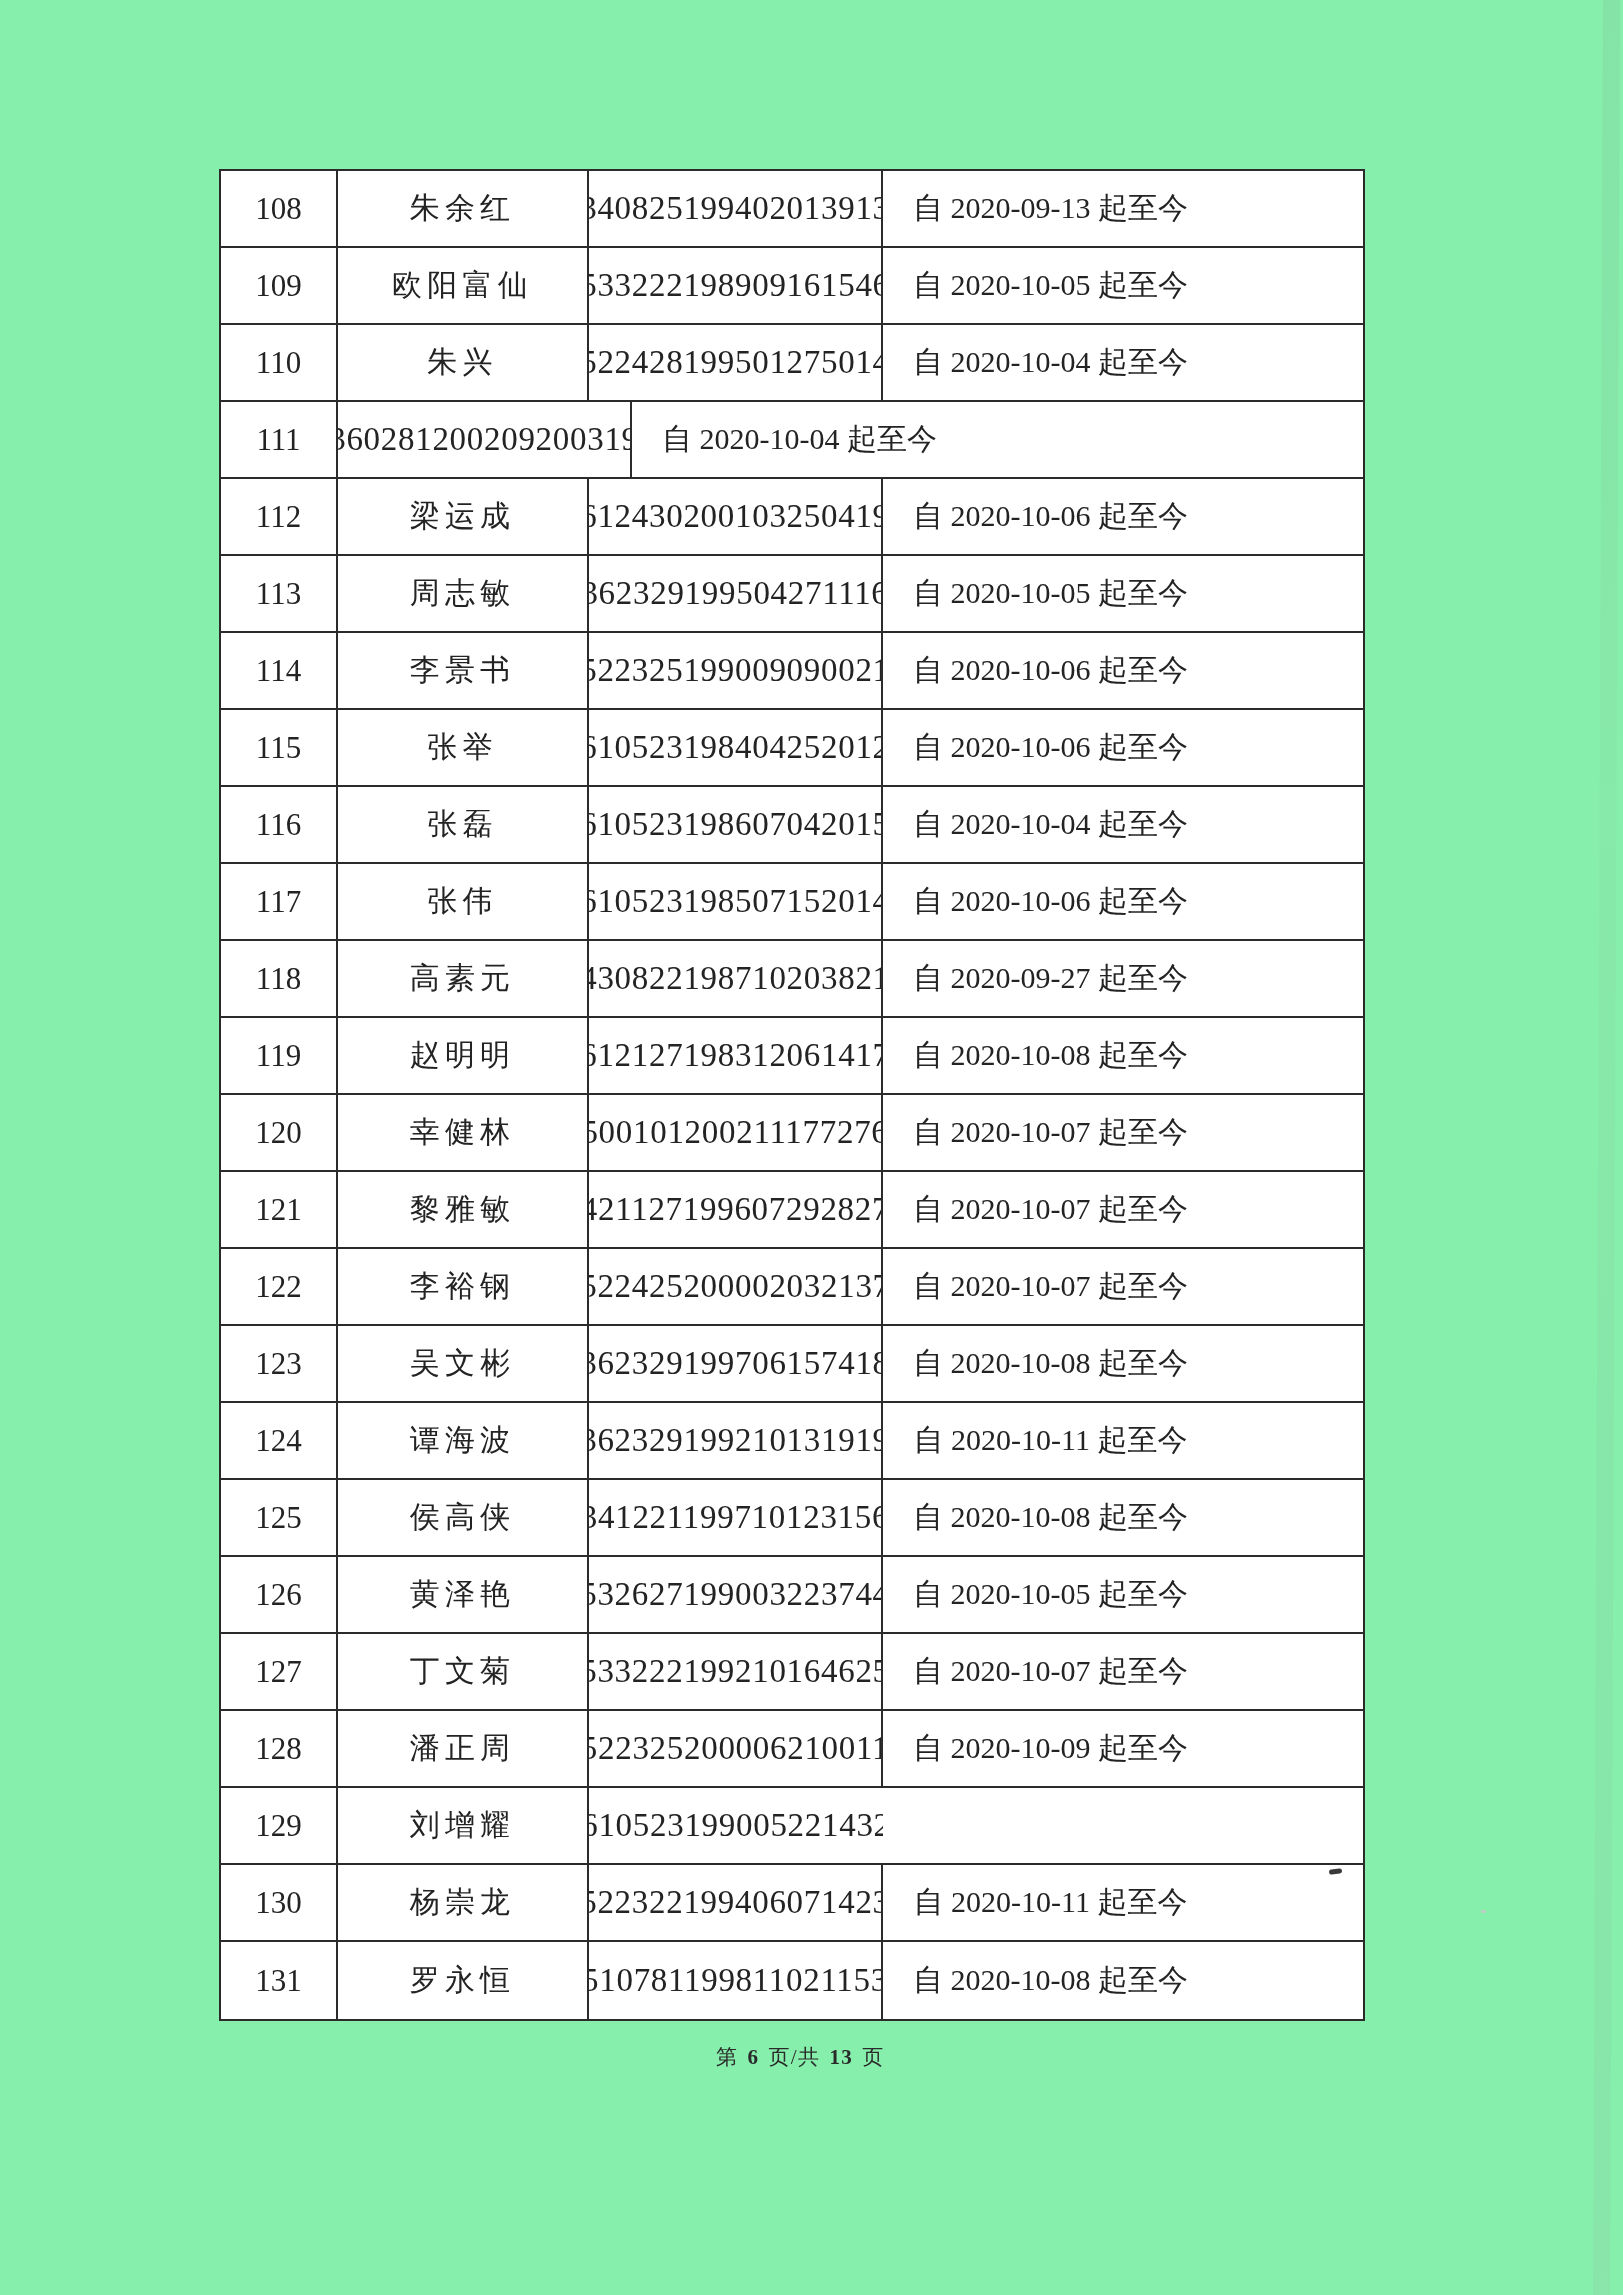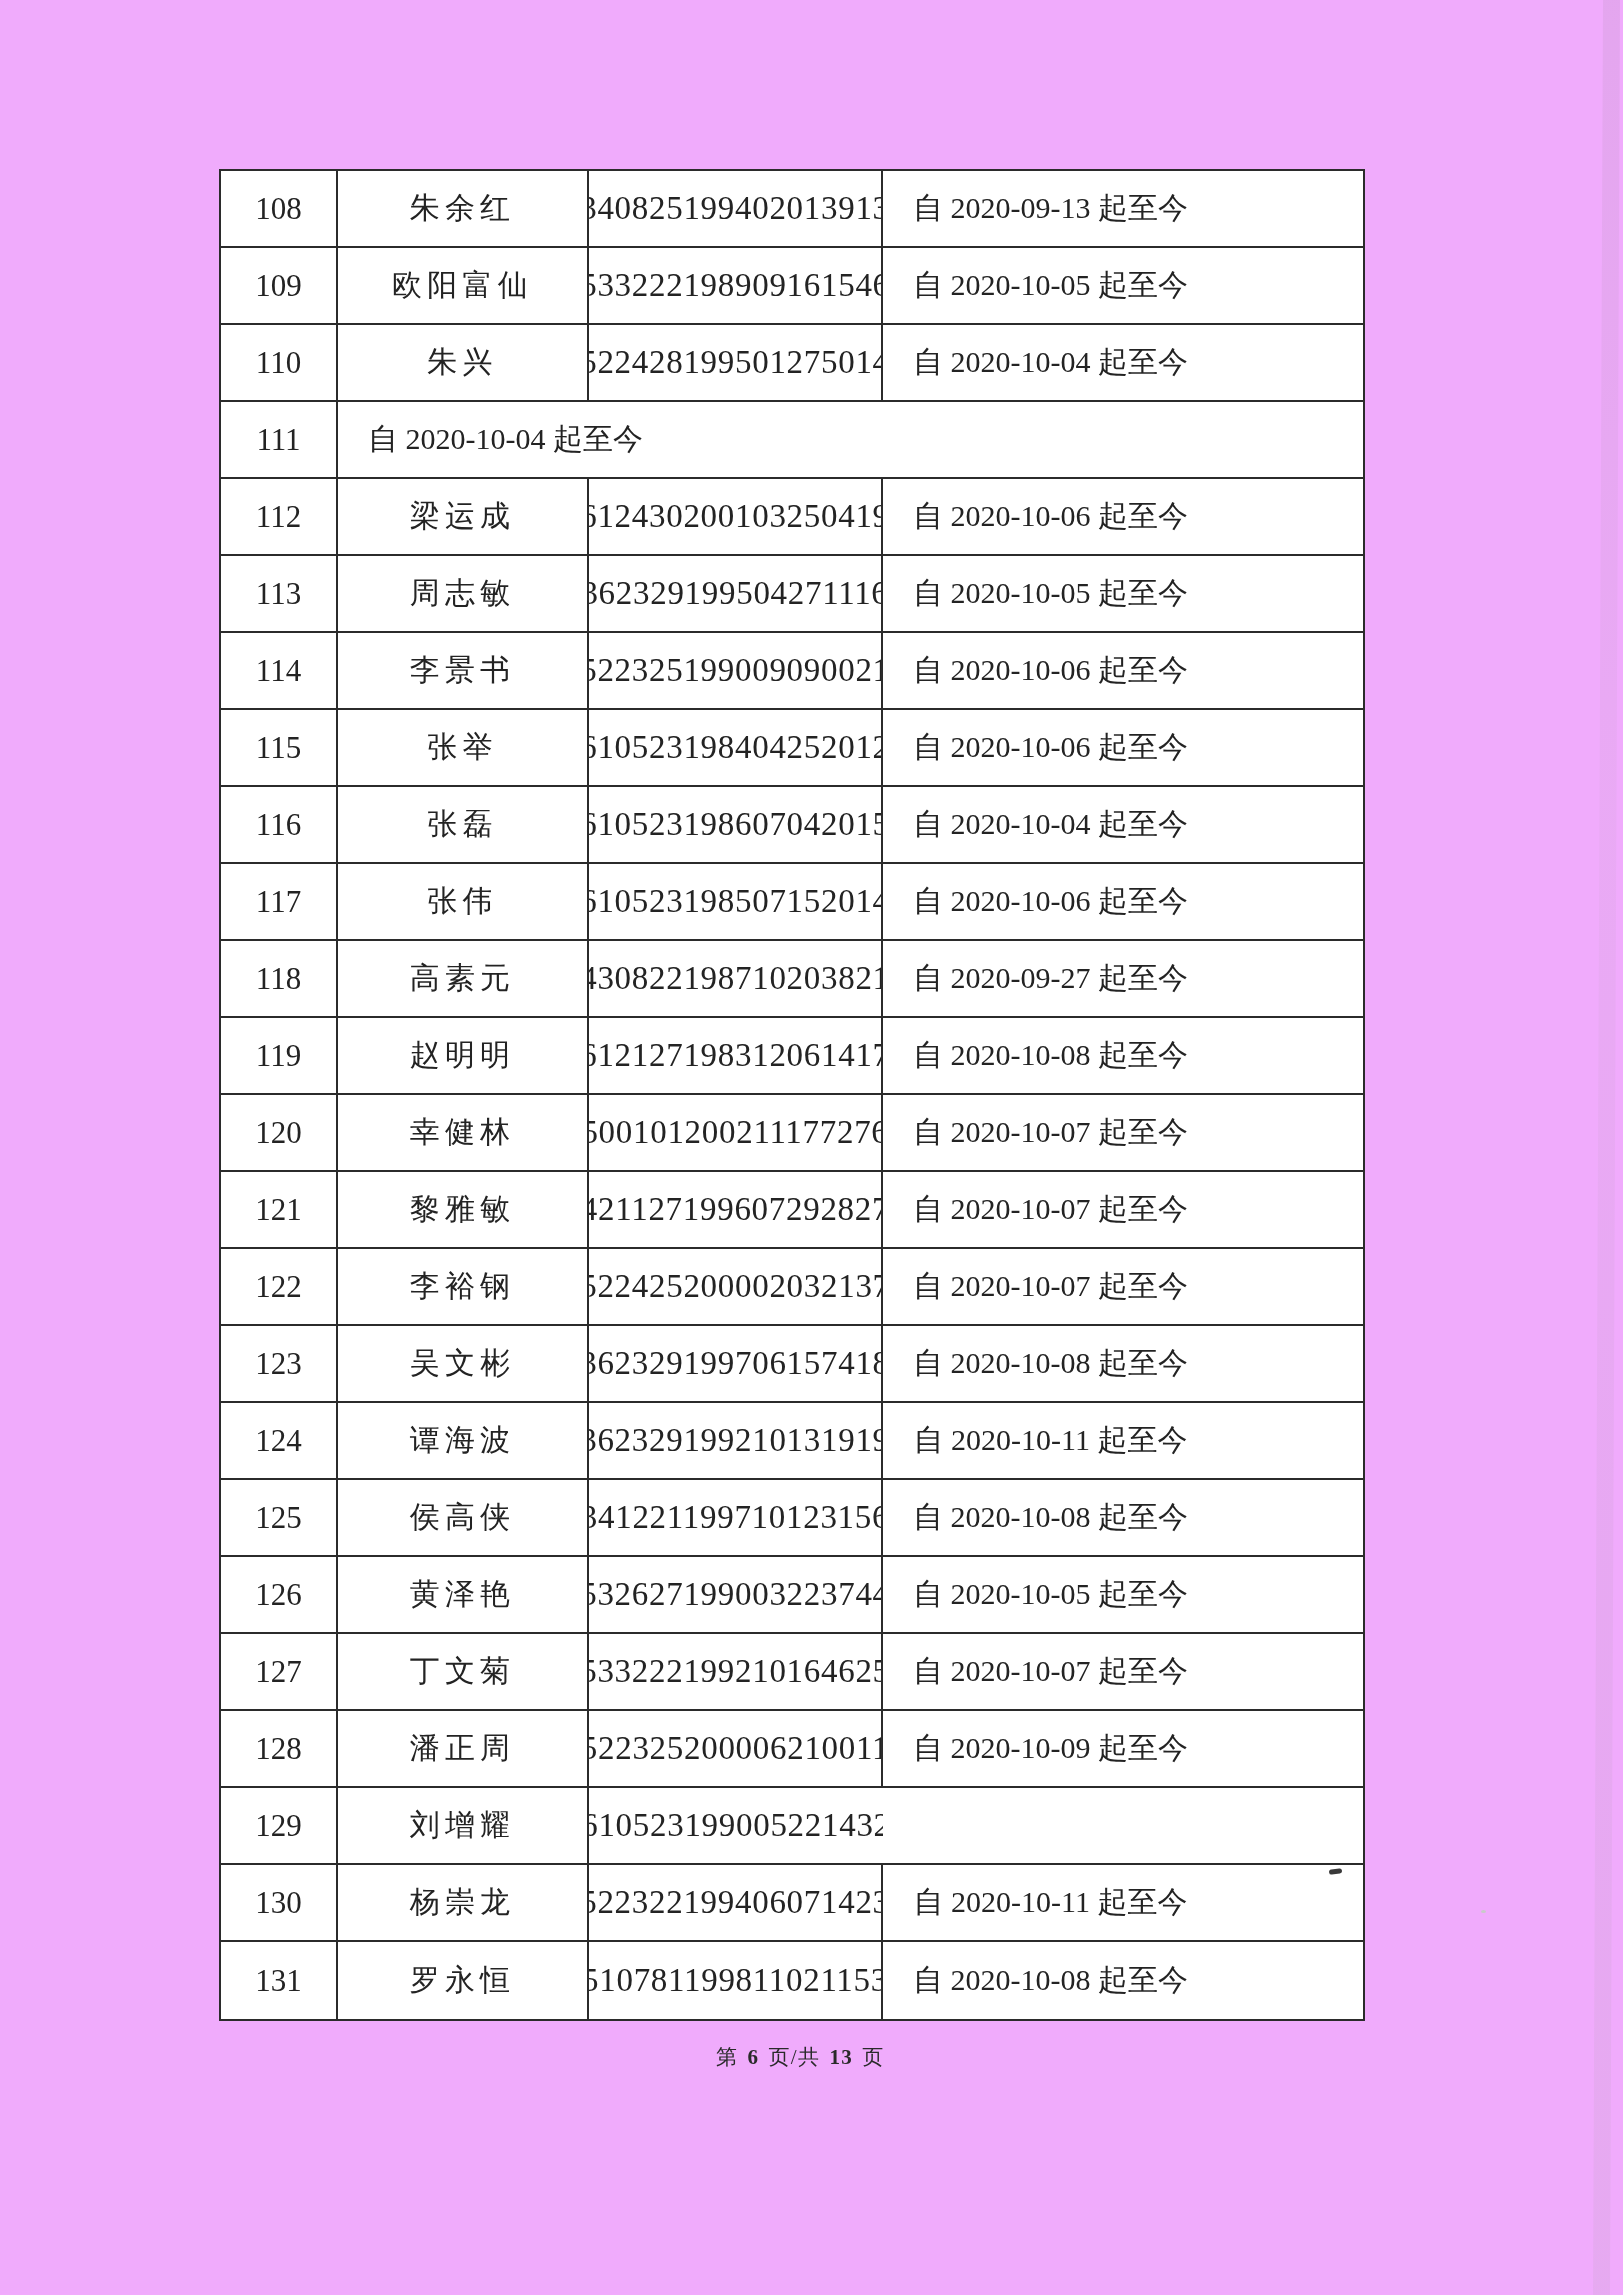--- a/index.html
+++ b/index.html
@@ -1,21 +1,21 @@
 <!DOCTYPE html>
 <html style="font-size:10.5px"><head>
 <meta charset="utf-8">
 <style>
   html, body { margin: 0; padding: 0; background: #e8e8e8; }
   .page {
     position: relative;
     width: 1623px;
     height: 2295px;
     margin: 0 auto;
-    background: #f0abfc;
+    background: #86efac;
     overflow: hidden;
     font-family: "Liberation Serif", "DejaVu Serif", serif;
     color: #1f1f1f;
   }
 
   
   .roster {
     position: absolute;
     left: 219px;
     top: 169px;
@@ -111,20 +111,21 @@
         <div class="cell c-period">自 2020-10-05 起至今</div>
       </div>
       <div class="row">
         <div class="cell c-no">110</div>
         <div class="cell c-name">朱兴</div>
         <div class="cell c-id">522428199501275014</div>
         <div class="cell c-period">自 2020-10-04 起至今</div>
       </div>
       <div class="row">
         <div class="cell c-no">111</div>
+        <div class="cell c-id">360281200209200319</div>
         <div class="cell c-period">自 2020-10-04 起至今</div>
       </div>
       <div class="row">
         <div class="cell c-no">112</div>
         <div class="cell c-name">梁运成</div>
         <div class="cell c-id">612430200103250419</div>
         <div class="cell c-period">自 2020-10-06 起至今</div>
       </div>
       <div class="row">
         <div class="cell c-no">113</div>

